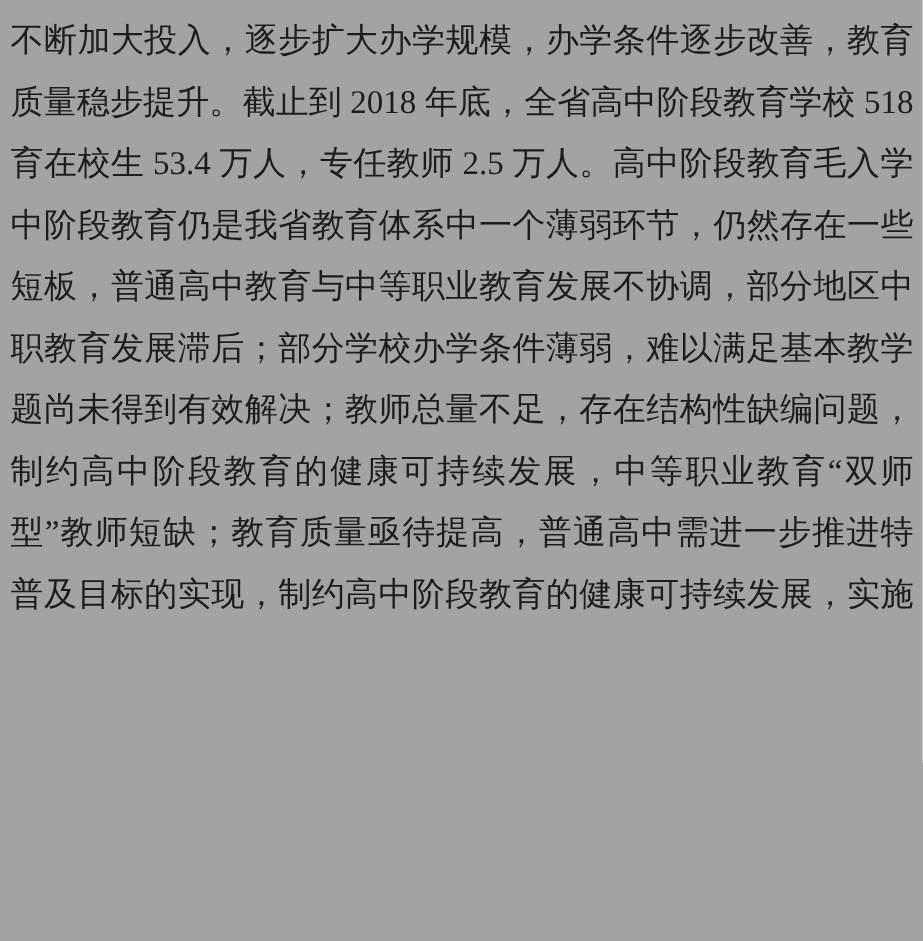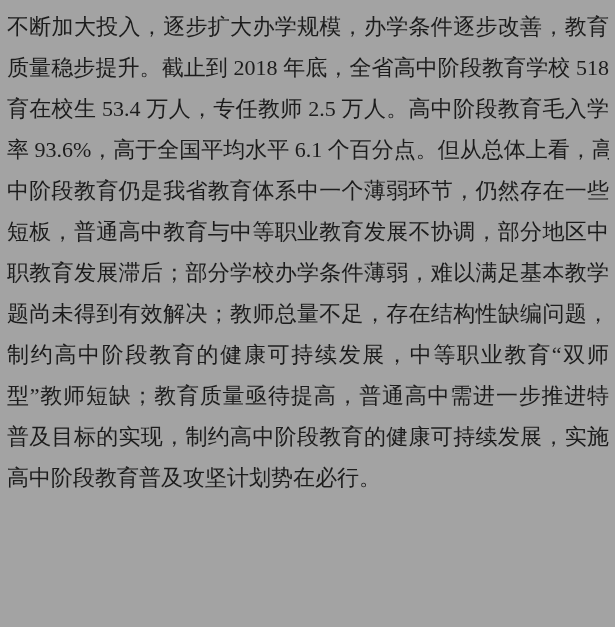--- a/index.html
+++ b/index.html
@@ -37,22 +37,20 @@
     text-align: left;
   }
 </style>
 </head>
 <body>
 
 <div class="page">
   <div class="text-line">不断加大投入，逐步扩大办学规模，办学条件逐步改善，教育</div>
   <div class="text-line">质量稳步提升。截止到 2018 年底，全省高中阶段教育学校 518</div>
   <div class="text-line">育在校生 53.4 万人，专任教师 2.5 万人。高中阶段教育毛入学</div>
-  <div class="text-line">率 93.6%，高于全国平均水平 6.1 个百分点。但从总体上看，高</div>
   <div class="text-line">中阶段教育仍是我省教育体系中一个薄弱环节，仍然存在一些</div>
   <div class="text-line">短板，普通高中教育与中等职业教育发展不协调，部分地区中</div>
   <div class="text-line">职教育发展滞后；部分学校办学条件薄弱，难以满足基本教学</div>
   <div class="text-line">题尚未得到有效解决；教师总量不足，存在结构性缺编问题，</div>
   <div class="text-line">制约高中阶段教育的健康可持续发展，中等职业教育“双师</div>
   <div class="text-line">型”教师短缺；教育质量亟待提高，普通高中需进一步推进特</div>
   <div class="text-line">普及目标的实现，制约高中阶段教育的健康可持续发展，实施</div>
-  <div class="text-line last">高中阶段教育普及攻坚计划势在必行。</div>
 </div>
 
 </body></html>

